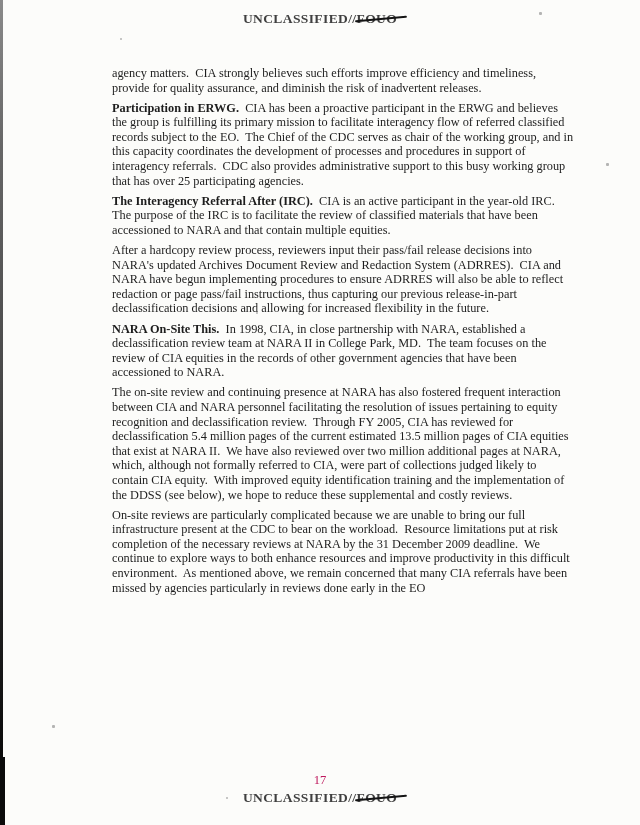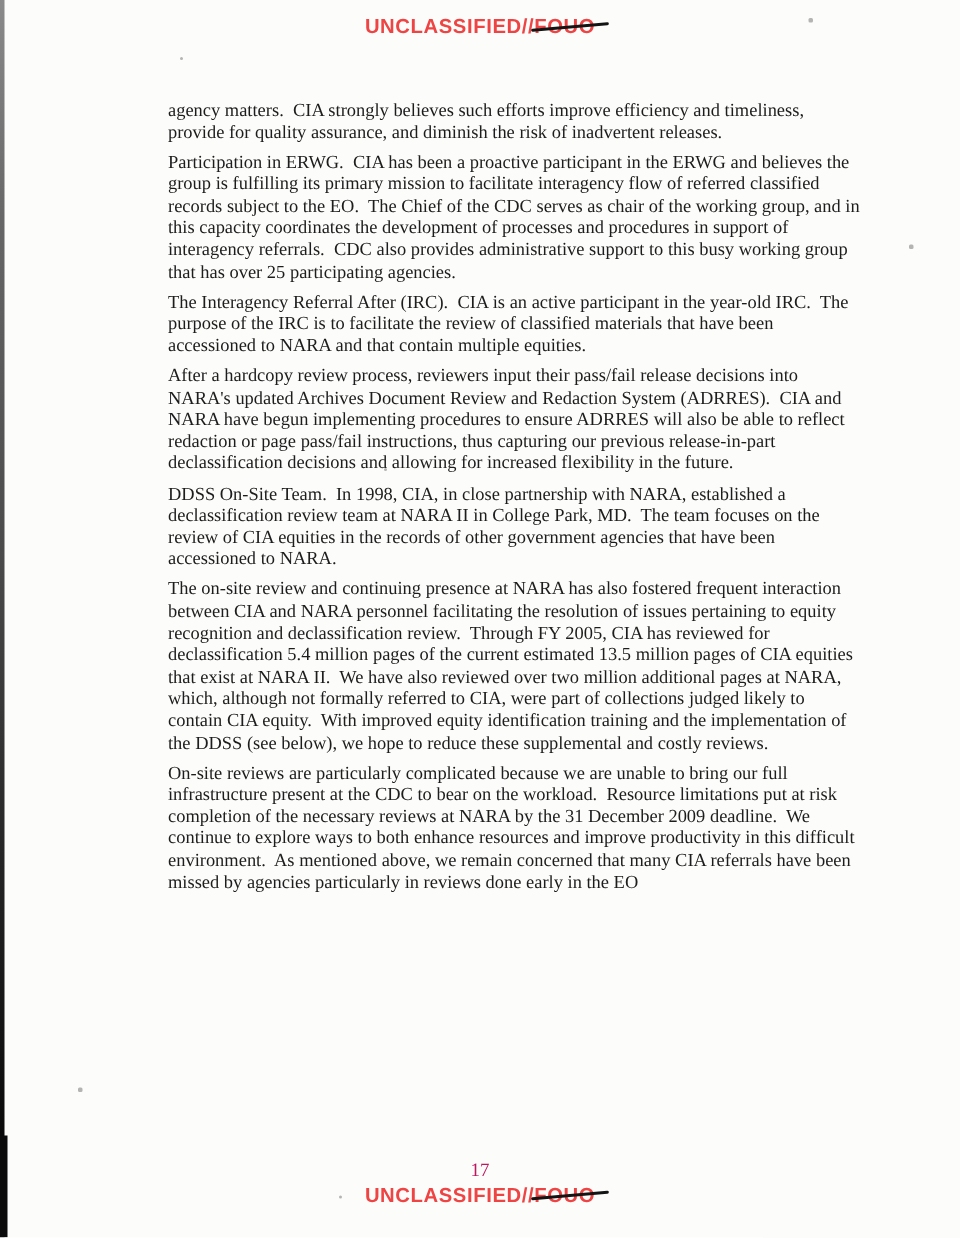--- a/index.html
+++ b/index.html
@@ -13,39 +13,39 @@
   }
   
   .scan-edge{
     position:absolute;left:0;top:0;width:3px;height:100%;
     background:linear-gradient(180deg,#8a8a8a 0%,#666 18%,#4a4a4a 45%,#242424 70%,#000 100%);
   }
   .scan-edge-bottom{
     position:absolute;left:0;bottom:0;width:5px;height:68px;background:#0b0b0b;
   }
   .classification-line{
-    font-family:Liberation Sans, sans-serif;
+    font-family:Liberation Serif, serif;
     font-size:13.5px;
     font-weight:600;
     letter-spacing:.4px;
-    color:#ef4444;
+    color:#404040;
     white-space:nowrap;
   }
   .header{position:absolute;top:9px;left:0;width:100%;text-align:center;}
   .struck{position:relative;display:inline-block;}
   .struck::after{
     content:"";position:absolute;left:-2px;right:-9px;top:44%;height:2.4px;
     background:#141414;transform:rotate(-5deg);border-radius:1px;
   }
   .body-col{
     position:absolute;left:86px;top:66px;width:462px;
     font-size:12.3px;line-height:14.6px;margin-left:26px;
   }
   .para{margin:0 0 5.5px 0;white-space:pre-wrap;}
-  .para strong{font-weight:normal;}
+  .para strong{font-weight:bold;}
   .footer{position:absolute;top:773px;left:0;width:100%;text-align:center;}
   .page-number{font-size:12.6px;line-height:15px;color:#be185d;font-family:Liberation Serif, serif;}
   .speck{position:absolute;background:#8d8d8d;width:3px;height:3px;border-radius:1px;opacity:.65;}
 </style>
 </head>
 <body>
 
 <div class="page">
 
   <div class="scan-edge"></div>
@@ -53,21 +53,21 @@
 
   <div class="header">
     <span class="classification-line"><span>UNCLASSIFIED//</span><span class="struck">FOUO</span></span>
   </div>
 
   <div class="body-col">
       <p class="para"><span>agency matters.  CIA strongly believes such efforts improve efficiency and timeliness, provide for quality assurance, and diminish the risk of inadvertent releases.</span></p>
       <p class="para"><strong>Participation in ERWG.</strong>  <span>CIA has been a proactive participant in the ERWG and believes the group is fulfilling its primary mission to facilitate interagency flow of referred classified records subject to the EO.  The Chief of the CDC serves as chair of the working group, and in this capacity coordinates the development of processes and procedures in support of interagency referrals.  CDC also provides administrative support to this busy working group that has over 25 participating agencies.</span></p>
       <p class="para"><strong>The Interagency Referral After (IRC).</strong>  <span>CIA is an active participant in the year-old IRC.  The purpose of the IRC is to facilitate the review of classified materials that have been accessioned to NARA and that contain multiple equities.</span></p>
       <p class="para"><span>After a hardcopy review process, reviewers input their pass/fail release decisions into NARA's updated Archives Document Review and Redaction System (ADRRES).  CIA and NARA have begun implementing procedures to ensure ADRRES will also be able to reflect redaction or page pass/fail instructions, thus capturing our previous release-in-part declassification decisions and allowing for increased flexibility in the future.</span></p>
-      <p class="para"><strong>DDSS On-Site Team.</strong>  <span>In 1998, CIA, in close partnership with NARA, established a declassification review team at NARA II in College Park, MD.  The team focuses on the review of CIA equities in the records of other government agencies that have been accessioned to NARA.</span></p>
+      <p class="para"><strong>NARA On-Site This.</strong>  <span>In 1998, CIA, in close partnership with NARA, established a declassification review team at NARA II in College Park, MD.  The team focuses on the review of CIA equities in the records of other government agencies that have been accessioned to NARA.</span></p>
       <p class="para"><span>The on-site review and continuing presence at NARA has also fostered frequent interaction between CIA and NARA personnel facilitating the resolution of issues pertaining to equity recognition and declassification review.  Through FY 2005, CIA has reviewed for declassification 5.4 million pages of the current estimated 13.5 million pages of CIA equities that exist at NARA II.  We have also reviewed over two million additional pages at NARA, which, although not formally referred to CIA, were part of collections judged likely to contain CIA equity.  With improved equity identification training and the implementation of the DDSS (see below), we hope to reduce these supplemental and costly reviews.</span></p>
       <p class="para"><span>On-site reviews are particularly complicated because we are unable to bring our full infrastructure present at the CDC to bear on the workload.  Resource limitations put at risk completion of the necessary reviews at NARA by the 31 December 2009 deadline.  We continue to explore ways to both enhance resources and improve productivity in this difficult environment.  As mentioned above, we remain concerned that many CIA referrals have been missed by agencies particularly in reviews done early in the EO</span></p>
     </div>
 
   <div class="footer">
     <div class="page-number">17</div>
     <span class="classification-line"><span>UNCLASSIFIED//</span><span class="struck">FOUO</span></span>
   </div>
 
   <div class="speck" style="left:539px;top:12px;"></div>

